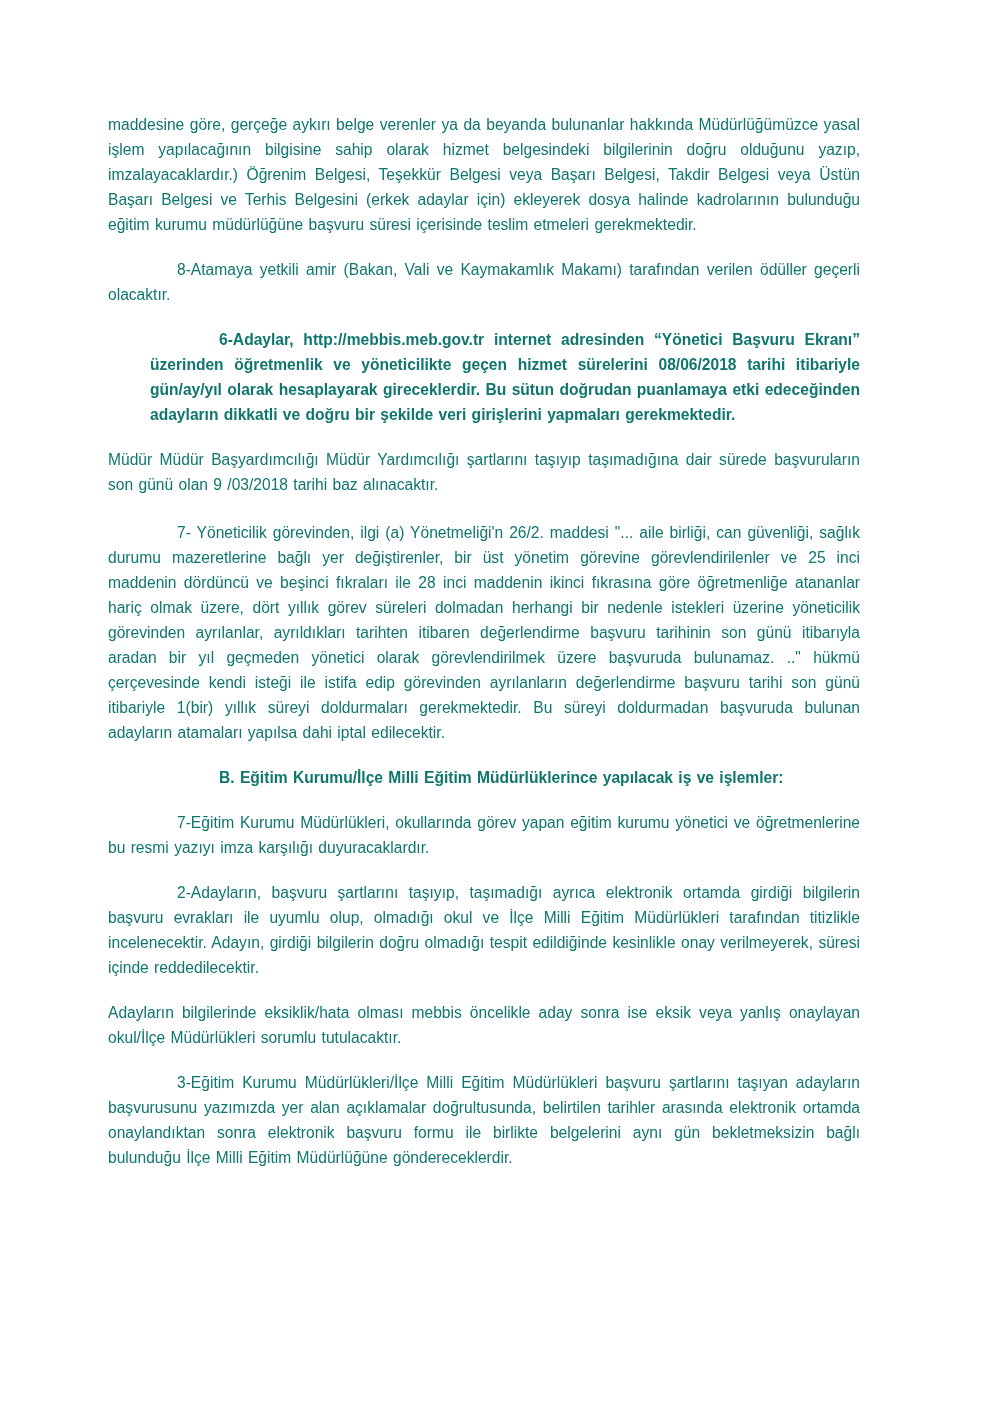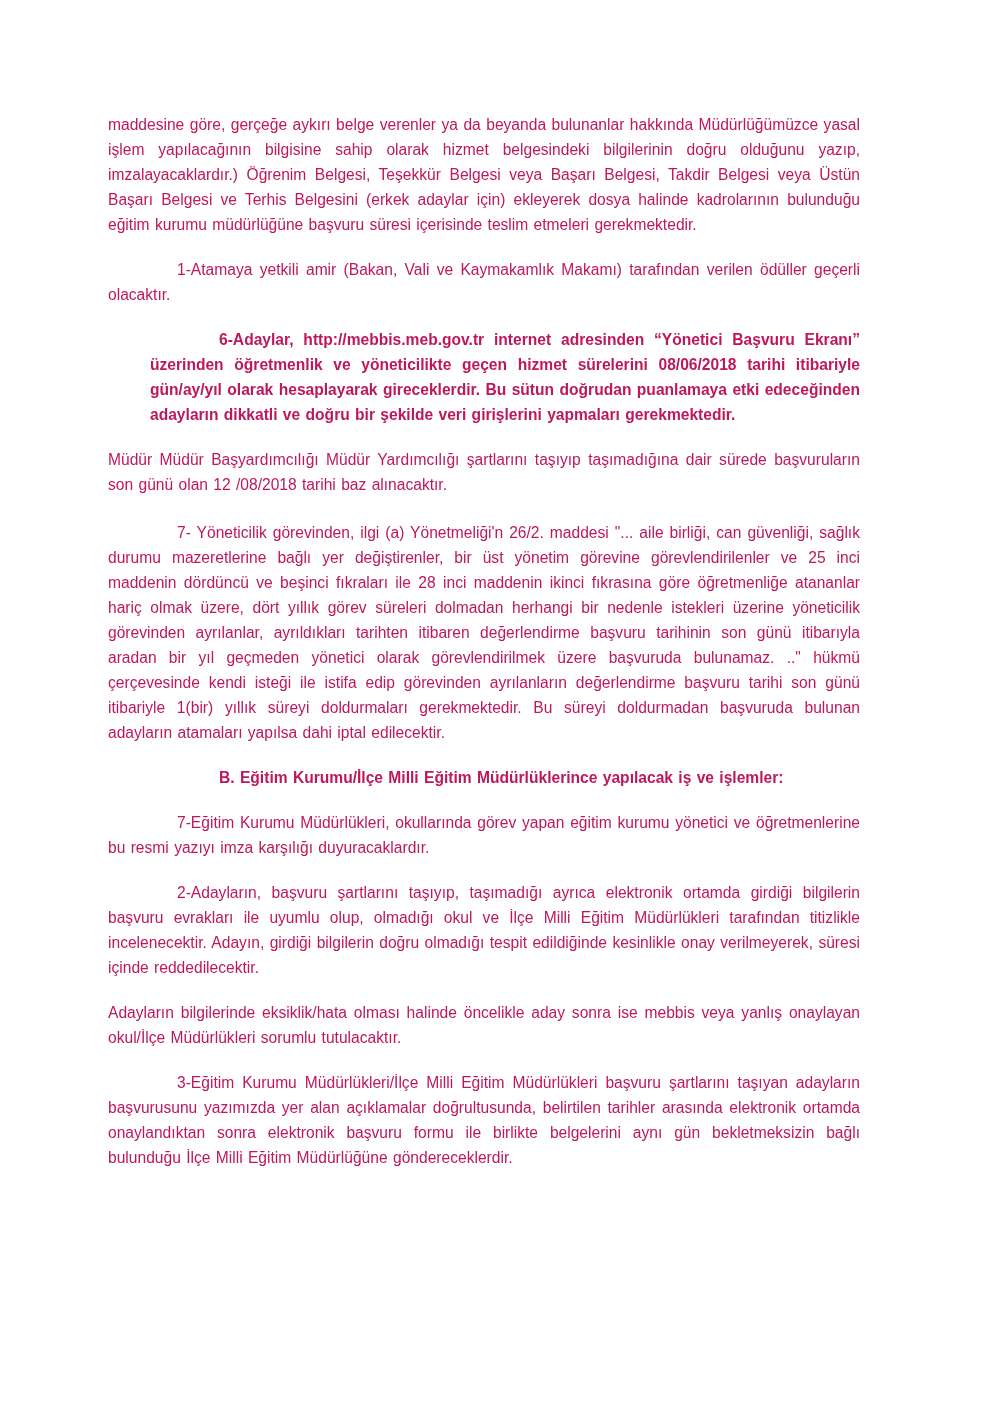--- a/index.html
+++ b/index.html
@@ -8,51 +8,51 @@
     background: #ffffff;
   }
   .page {
     position: relative;
     width: 982px;
     height: 1414px;
     background: #ffffff;
     box-sizing: border-box;
     padding: 112px 122px 0 108px;
     font-family: "Liberation Sans", "DejaVu Sans", sans-serif;
-    color: #be185d;
+    color: #0f766e;
     overflow: hidden;
   }
   .para {
     margin: 0 0 20px 0;
     font-size: 15.6px;
     line-height: 25px;
     text-align: justify;
     letter-spacing: 0px;
     word-spacing: 1px;
   }
   .para.indent { text-indent: 69px; }
   .para.bold   { font-weight: bold; margin-left: 42px; }
   .para.gap-top { margin-top: 23px; }
 </style>
 </head>
 <body>
 
 <div class="page">
   <p class="para flush">maddesine göre, gerçeğe aykırı belge verenler ya da beyanda bulunanlar hakkında Müdürlüğümüzce yasal işlem yapılacağının bilgisine sahip olarak hizmet belgesindeki bilgilerinin doğru olduğunu yazıp, imzalayacaklardır.) Öğrenim Belgesi, Teşekkür Belgesi veya Başarı Belgesi, Takdir Belgesi veya Üstün Başarı Belgesi ve Terhis Belgesini (erkek adaylar için)  ekleyerek dosya halinde kadrolarının bulunduğu eğitim kurumu müdürlüğüne başvuru süresi içerisinde teslim etmeleri gerekmektedir.</p>
 
-  <p class="para indent">1-Atamaya yetkili amir (Bakan, Vali ve Kaymakamlık Makamı) tarafından verilen ödüller geçerli olacaktır.</p>
+  <p class="para indent">8-Atamaya yetkili amir (Bakan, Vali ve Kaymakamlık Makamı) tarafından verilen ödüller geçerli olacaktır.</p>
 
   <p class="para indent bold">6-Adaylar, http://mebbis.meb.gov.tr internet adresinden “Yönetici Başvuru Ekranı” üzerinden öğretmenlik ve yöneticilikte geçen hizmet sürelerini 08/06/2018 tarihi itibariyle gün/ay/yıl olarak hesaplayarak gireceklerdir. Bu sütun doğrudan puanlamaya etki edeceğinden adayların dikkatli ve doğru bir şekilde veri girişlerini yapmaları gerekmektedir.</p>
 
-  <p class="para flush">Müdür Müdür Başyardımcılığı Müdür Yardımcılığı şartlarını taşıyıp taşımadığına dair sürede başvuruların son günü olan 12 /08/2018 tarihi baz alınacaktır.</p>
+  <p class="para flush">Müdür Müdür Başyardımcılığı Müdür Yardımcılığı şartlarını taşıyıp taşımadığına dair sürede başvuruların son günü olan 9 /03/2018 tarihi baz alınacaktır.</p>
 
   <p class="para indent gap-top">7- Yöneticilik görevinden, ilgi (a) Yönetmeliği'n 26/2. maddesi "... aile birliği, can güvenliği, sağlık durumu mazeretlerine bağlı yer değiştirenler, bir üst yönetim görevine görevlendirilenler ve 25 inci maddenin dördüncü ve beşinci fıkraları ile 28 inci maddenin ikinci fıkrasına göre öğretmenliğe atananlar hariç olmak üzere, dört yıllık görev süreleri dolmadan herhangi bir nedenle istekleri üzerine yöneticilik görevinden ayrılanlar, ayrıldıkları tarihten itibaren değerlendirme başvuru tarihinin son günü itibarıyla aradan bir yıl geçmeden yönetici olarak görevlendirilmek üzere başvuruda bulunamaz. .." hükmü çerçevesinde kendi isteği ile istifa edip görevinden ayrılanların değerlendirme başvuru tarihi son günü itibariyle 1(bir) yıllık süreyi doldurmaları gerekmektedir. Bu süreyi doldurmadan başvuruda bulunan adayların atamaları yapılsa dahi iptal edilecektir.</p>
 
   <p class="para indent bold">B. Eğitim Kurumu/İlçe Milli Eğitim Müdürlüklerince yapılacak iş ve işlemler:</p>
 
   <p class="para indent">7-Eğitim Kurumu Müdürlükleri, okullarında görev yapan eğitim kurumu yönetici ve öğretmenlerine bu resmi yazıyı imza karşılığı duyuracaklardır.</p>
 
   <p class="para indent">2-Adayların, başvuru şartlarını taşıyıp, taşımadığı ayrıca elektronik ortamda girdiği bilgilerin başvuru evrakları ile uyumlu olup, olmadığı okul ve İlçe Milli Eğitim Müdürlükleri tarafından titizlikle incelenecektir. Adayın, girdiği bilgilerin doğru olmadığı tespit edildiğinde kesinlikle onay verilmeyerek, süresi içinde reddedilecektir.</p>
 
-  <p class="para flush">Adayların bilgilerinde eksiklik/hata olması halinde öncelikle aday sonra ise mebbis veya yanlış onaylayan okul/İlçe Müdürlükleri sorumlu tutulacaktır.</p>
+  <p class="para flush">Adayların bilgilerinde eksiklik/hata olması mebbis öncelikle aday sonra ise eksik veya yanlış onaylayan okul/İlçe Müdürlükleri sorumlu tutulacaktır.</p>
 
   <p class="para indent">3-Eğitim Kurumu Müdürlükleri/İlçe Milli Eğitim Müdürlükleri başvuru şartlarını taşıyan adayların başvurusunu yazımızda yer alan açıklamalar doğrultusunda, belirtilen tarihler arasında elektronik ortamda onaylandıktan sonra elektronik başvuru formu ile birlikte belgelerini aynı gün bekletmeksizin bağlı bulunduğu İlçe Milli Eğitim Müdürlüğüne göndereceklerdir.</p>
 </div>
 
 </body></html>

